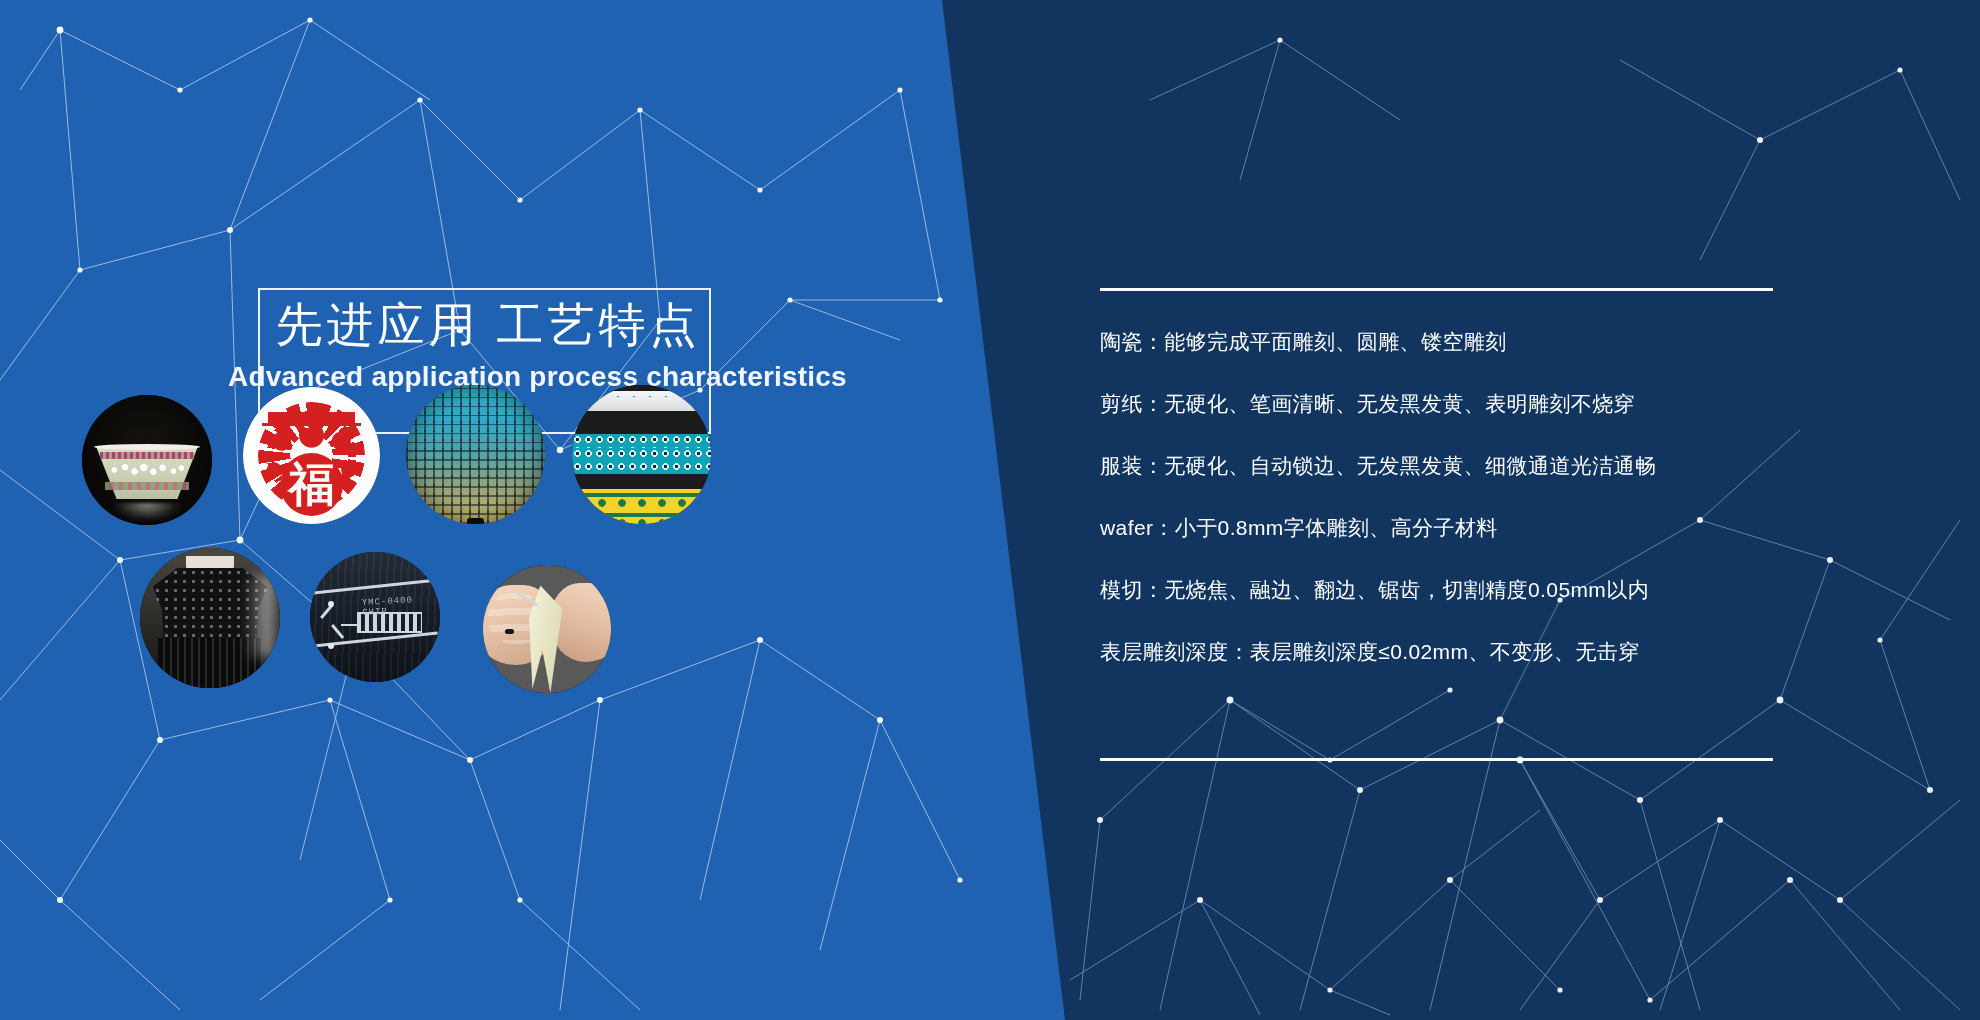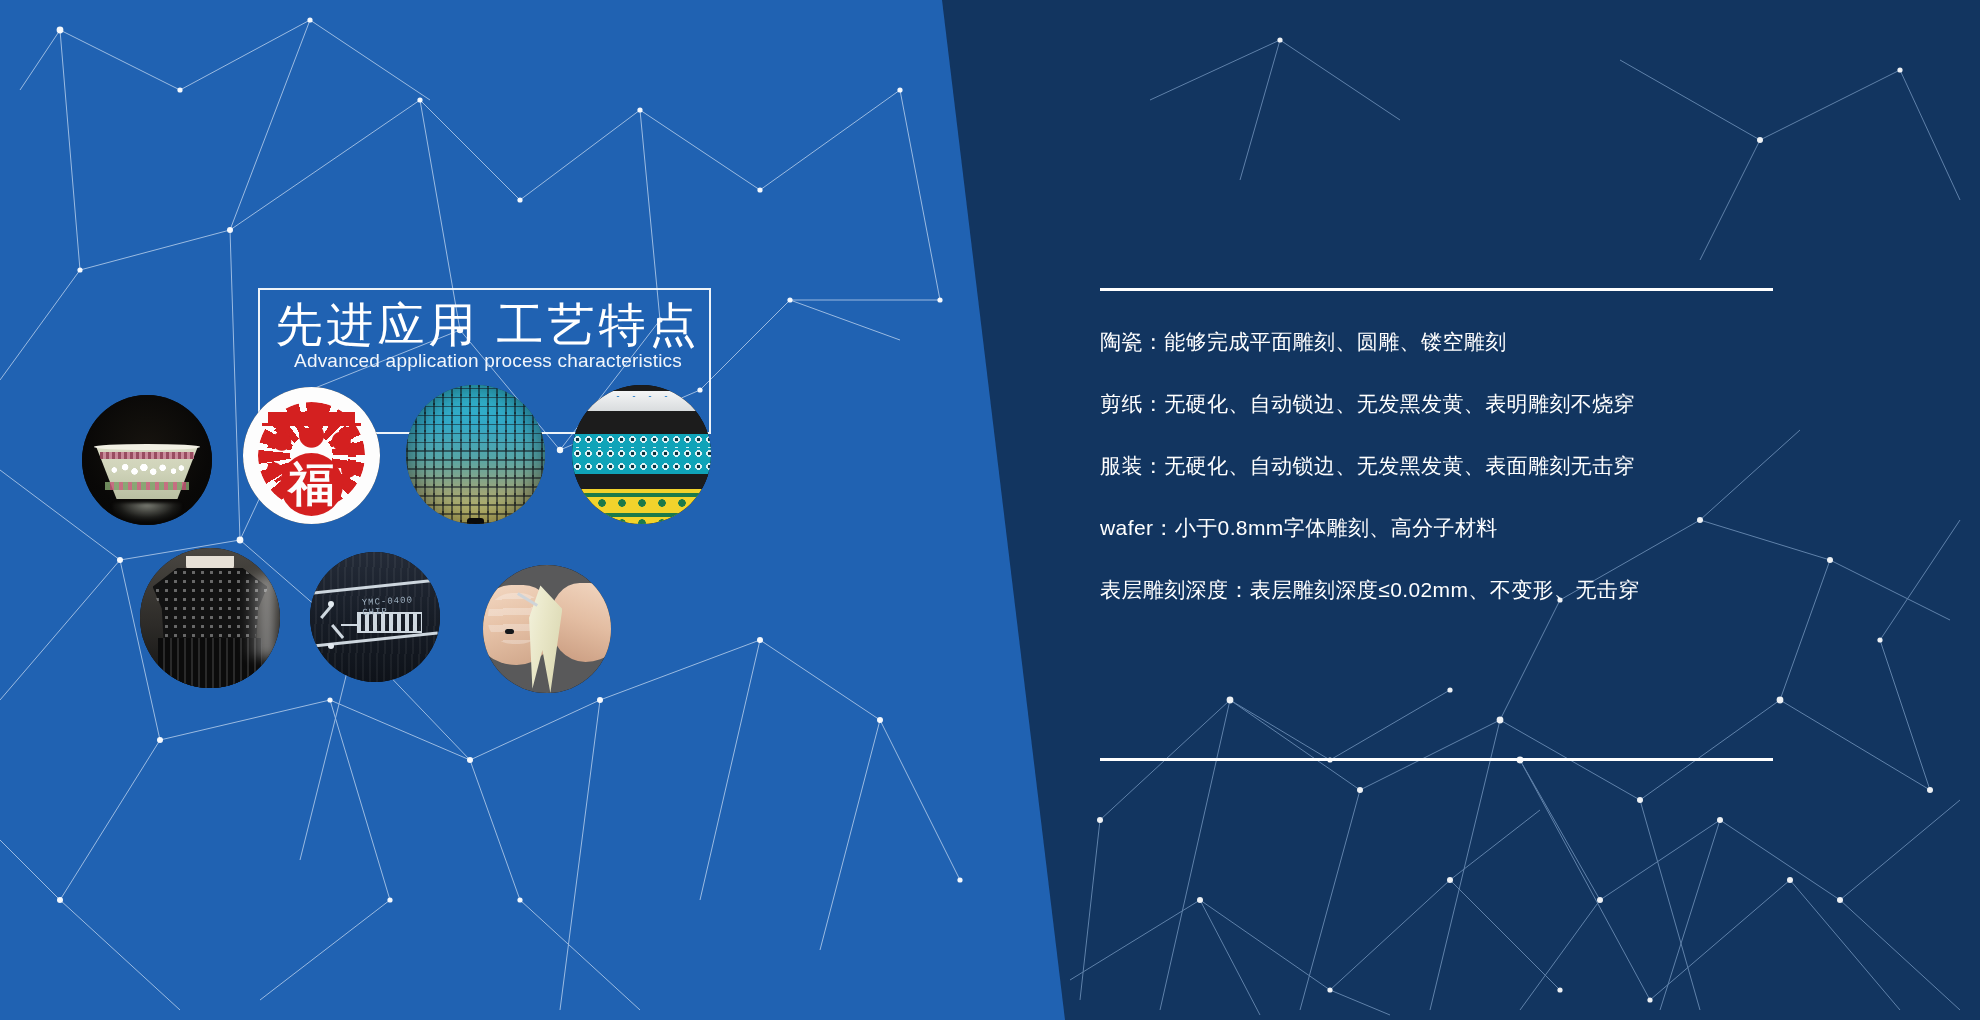--- a/index.html
+++ b/index.html
@@ -30,22 +30,22 @@
   }
   .title-wrap{
     position:absolute;left:228px;top:300px;width:520px;
     text-align:center;
   }
   .title-cn{
     color:#fff;font-size:47px;line-height:1.05;letter-spacing:4px;
     font-weight:400;white-space:nowrap;
   }
   .title-en{
-    color:#f2f6fb;font-size:19px;letter-spacing:.2px;margin-top:1px;
-    white-space:nowrap;font-weight:400;
+    color:#f2f6fb;font-size:28px;letter-spacing:.2px;margin-top:12px;
+    white-space:nowrap;font-weight:700;
   }
 
   
   .circle{
     position:absolute;border-radius:50%;overflow:hidden;
     background:#0b0b0b;
   }
   .c-inner{position:absolute;inset:0;}
 
   
@@ -484,21 +484,22 @@
       <div class="pf-film"></div>
       <div class="pf-tweez"></div>
       <div class="pf-chip"></div>
     </div>
   </div>
 
   <div class="rule rule-top"></div>
 
   <div class="spec-list">
     <div class="spec-item">陶瓷：能够完成平面雕刻、圆雕、镂空雕刻</div>
-    <div class="spec-item">剪纸：无硬化、自动锁边、无发黑发黄、表明雕刻不烧穿</div>
-    <div class="spec-item">服装：无硬化、自动锁边、无发黑发黄、表面雕刻无击穿</div>
+    <div class="spec-item">剪纸：无硬化、笔画清晰、无发黑发黄、表明雕刻不烧穿</div>
+    <div class="spec-item">服装：无硬化、自动锁边、无发黑发黄、细微通道光洁通畅</div>
     <div class="spec-item">wafer：小于0.8mm字体雕刻、高分子材料</div>
+    <div class="spec-item">模切：无烧焦、融边、翻边、锯齿，切割精度0.05mm以内</div>
     <div class="spec-item">表层雕刻深度：表层雕刻深度≤0.02mm、不变形、无击穿</div>
   </div>
 
   <div class="rule rule-bot"></div>
 
 </div>
 
 </body></html>

